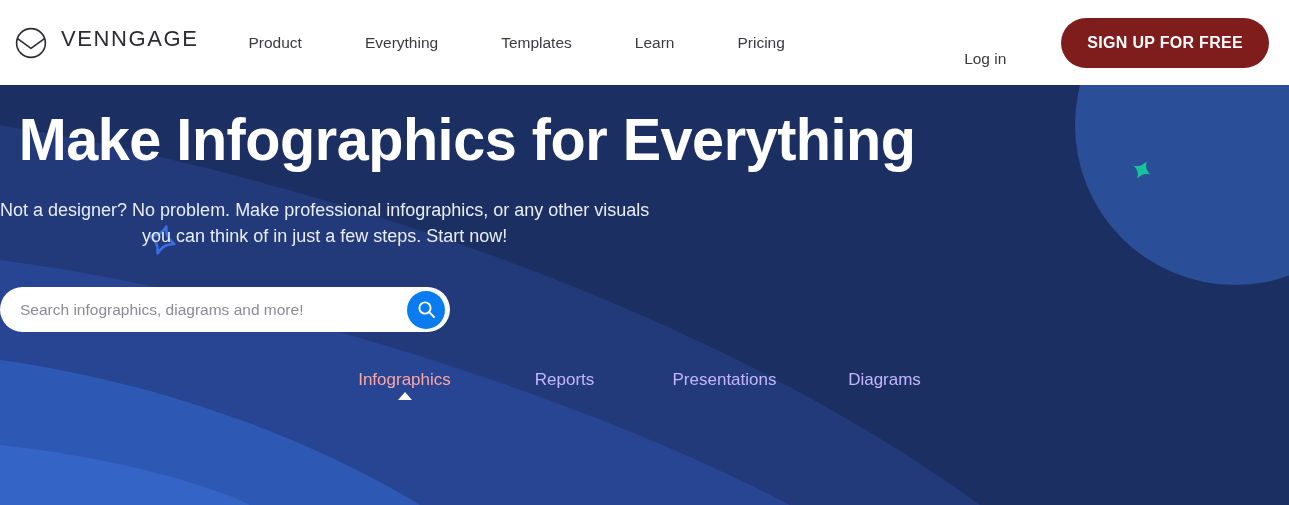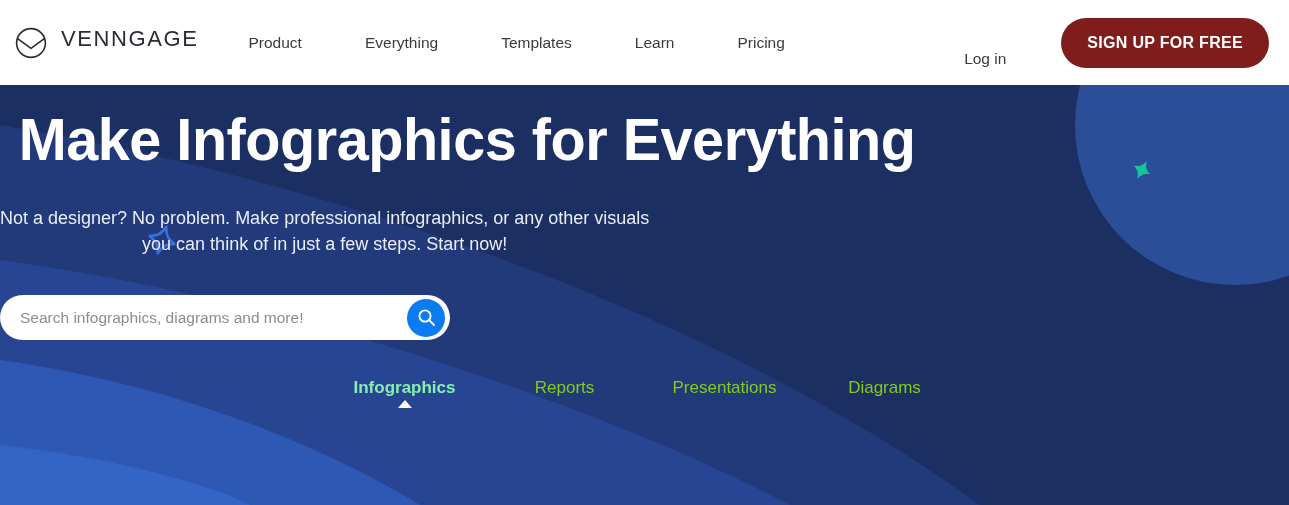--- a/index.html
+++ b/index.html
@@ -73,21 +73,21 @@
 
   .headline {
     margin-top:22px;
     font-size:60px; font-weight:700;
     color:#ffffff; letter-spacing:-0.5px;
     text-align:center; line-height:1.1;
     white-space:nowrap;
     transform:scaleX(0.96);
   }
   .subhead {
-    margin-top:32px;
+    margin-top:24px;
     font-size:18px; color:#e9edf7;
     text-align:center; line-height:1.45;
     max-width:760px;
   }
 
   
   .search-wrap {
     margin-top:38px;
     width:450px; height:45px;
     background:#ffffff;
@@ -113,26 +113,26 @@
   
   .cats {
     margin-top:38px;
     width:100%;
     display:flex; align-items:flex-start;
     justify-content:center;
     gap:0;
   }
   .cat {
     position:relative;
-    font-size:17px; color:#84cc16;
+    font-size:17px; color:#c4b5fd;
     text-decoration:none; white-space:nowrap;
     padding:0 0 10px 0;
     width:160px; text-align:center;
   }
-  .cat.active { color:#86efac; font-weight:700; }
+  .cat.active { color:#fca5a5; font-weight:400; }
   .cat .caret {
     position:absolute; left:50%; bottom:0;
     transform:translateX(-50%);
     width:0; height:0;
     border-left:7px solid transparent;
     border-right:7px solid transparent;
     border-bottom:8px solid #ffffff;
   }
 </style>
 </head>

